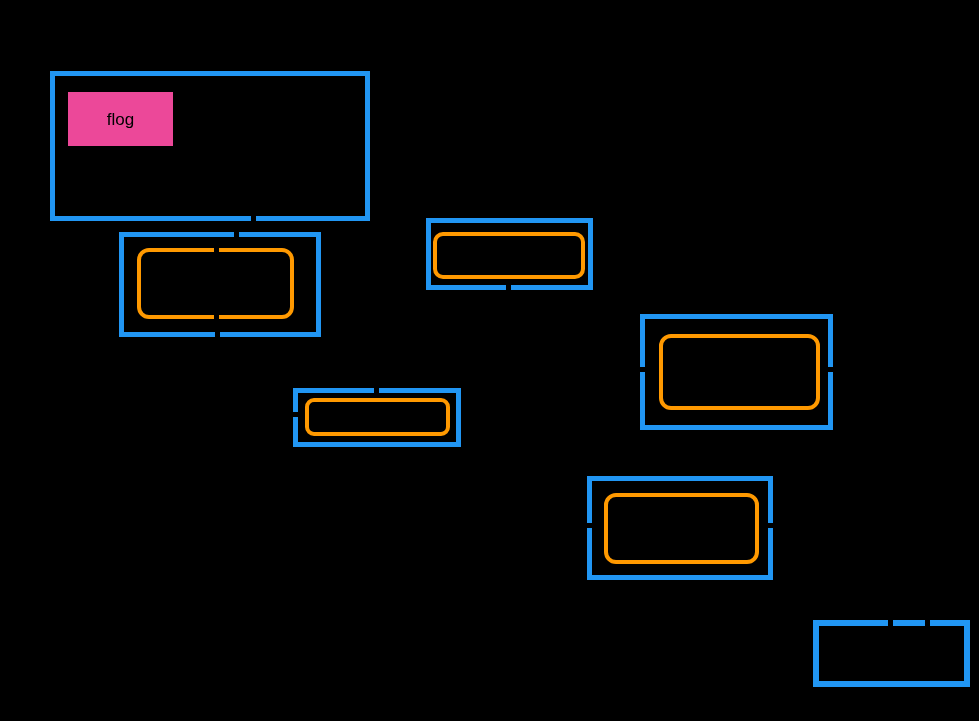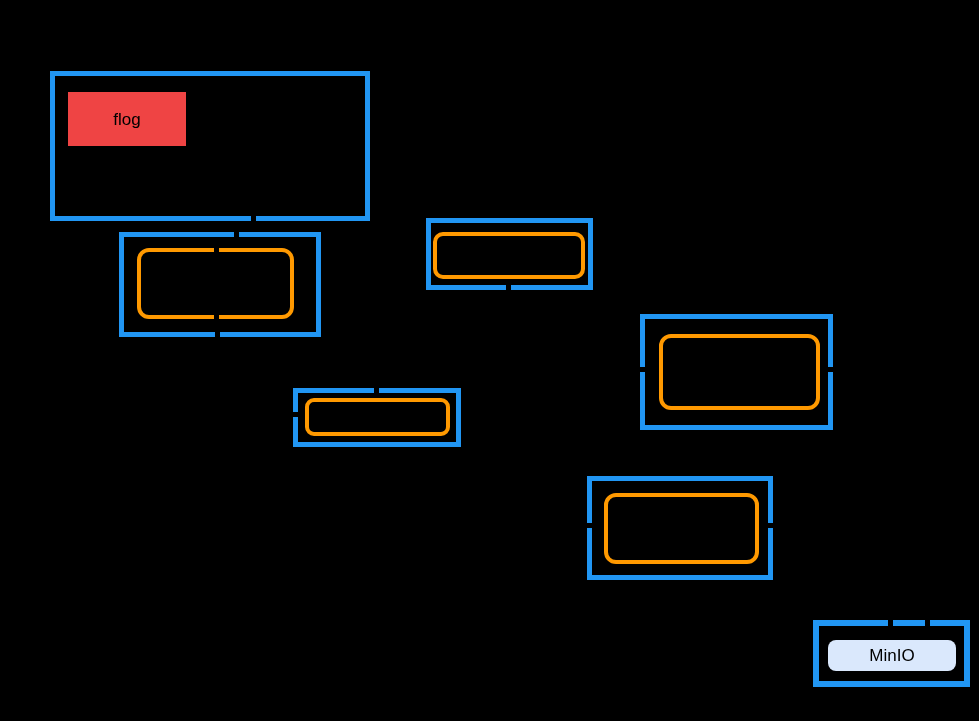--- a/index.html
+++ b/index.html
@@ -39,33 +39,32 @@
   .edge-mark {
     position: absolute;
     background: #000000;
   }
 </style>
 </head>
 <body>
 
 <div id="stage" style="background: rgb(0, 0, 0);">
     <div class="node-box" style="left: 50px; top: 71px; width: 320px; height: 150px; border-width: 5px; border-color: rgb(33, 150, 243);"></div>
-    <div class="label-chip" style="left: 68px; top: 92px; width: 118px; height: 54px; border-radius: 0px; background: #ef4444; color: rgb(0, 0, 0);">flog</div>
+    <div class="label-chip" style="left: 68px; top: 92px; width: 105px; height: 54px; border-radius: 0px; background: #ec4899; color: rgb(0, 0, 0);">flog</div>
     <div class="node-box" style="left: 119px; top: 232px; width: 202px; height: 105px; border-width: 5px; border-color: rgb(33, 150, 243);"></div>
     <div class="inner-shape" style="left: 137px; top: 248px; width: 157px; height: 71px; border-radius: 12px; border-width: 4px; border-color: rgb(255, 153, 0);"></div>
     <div class="node-box" style="left: 426px; top: 218px; width: 167px; height: 72px; border-width: 5px; border-color: rgb(33, 150, 243);"></div>
     <div class="inner-shape" style="left: 433px; top: 232px; width: 152px; height: 47px; border-radius: 10px; border-width: 4px; border-color: rgb(255, 153, 0);"></div>
     <div class="node-box" style="left: 293px; top: 388px; width: 168px; height: 59px; border-width: 5px; border-color: rgb(33, 150, 243);"></div>
     <div class="inner-shape" style="left: 305px; top: 398px; width: 145px; height: 38px; border-radius: 9px; border-width: 4px; border-color: rgb(255, 153, 0);"></div>
     <div class="node-box" style="left: 640px; top: 314px; width: 193px; height: 116px; border-width: 5px; border-color: rgb(33, 150, 243);"></div>
     <div class="inner-shape" style="left: 659px; top: 334px; width: 161px; height: 76px; border-radius: 12px; border-width: 4px; border-color: rgb(255, 153, 0);"></div>
     <div class="node-box" style="left: 587px; top: 476px; width: 186px; height: 104px; border-width: 5px; border-color: rgb(33, 150, 243);"></div>
     <div class="inner-shape" style="left: 604px; top: 493px; width: 155px; height: 71px; border-radius: 12px; border-width: 4px; border-color: rgb(255, 153, 0);"></div>
     <div class="node-box" style="left: 813px; top: 620px; width: 157px; height: 67px; border-width: 6px; border-color: rgb(33, 150, 243);"></div>
-    <div class="label-chip" style="left: 828px; top: 640px; width: 128px; height: 31px; border-radius: 8px; background: rgb(218, 232, 252); color: rgb(0, 0, 0);">MinIO</div>
     <div class="edge-mark" style="background: rgb(0, 0, 0); left: 251px; top: 214px; width: 5px; height: 8px;"></div>
     <div class="edge-mark" style="background: rgb(0, 0, 0); left: 234px; top: 231px; width: 5px; height: 8px;"></div>
     <div class="edge-mark" style="background: rgb(0, 0, 0); left: 214px; top: 246px; width: 5px; height: 8px;"></div>
     <div class="edge-mark" style="background: rgb(0, 0, 0); left: 214px; top: 312px; width: 5px; height: 8px;"></div>
     <div class="edge-mark" style="background: rgb(0, 0, 0); left: 215px; top: 330px; width: 5px; height: 8px;"></div>
     <div class="edge-mark" style="background: rgb(0, 0, 0); left: 506px; top: 283px; width: 5px; height: 8px;"></div>
     <div class="edge-mark" style="background: rgb(0, 0, 0); left: 374px; top: 387px; width: 5px; height: 8px;"></div>
     <div class="edge-mark" style="background: rgb(0, 0, 0); left: 292px; top: 412px; width: 8px; height: 5px;"></div>
     <div class="edge-mark" style="background: rgb(0, 0, 0); left: 639px; top: 367px; width: 8px; height: 5px;"></div>
     <div class="edge-mark" style="background: rgb(0, 0, 0); left: 825px; top: 367px; width: 8px; height: 5px;"></div>

